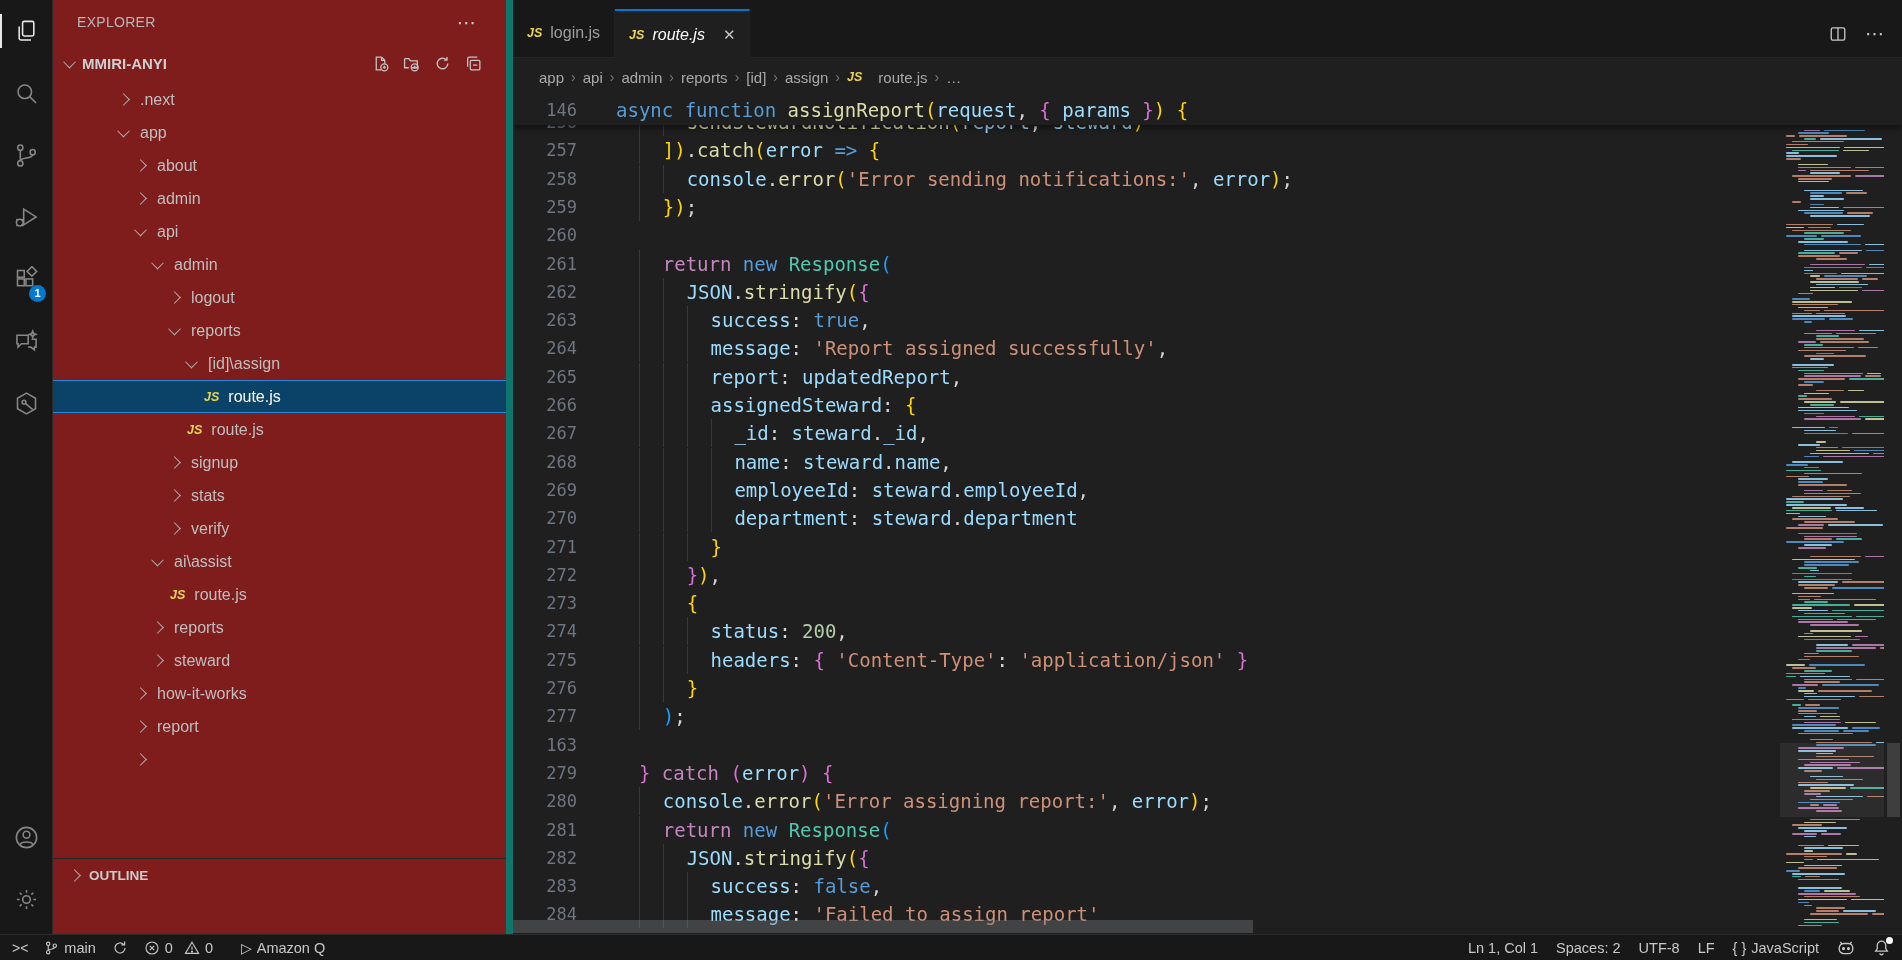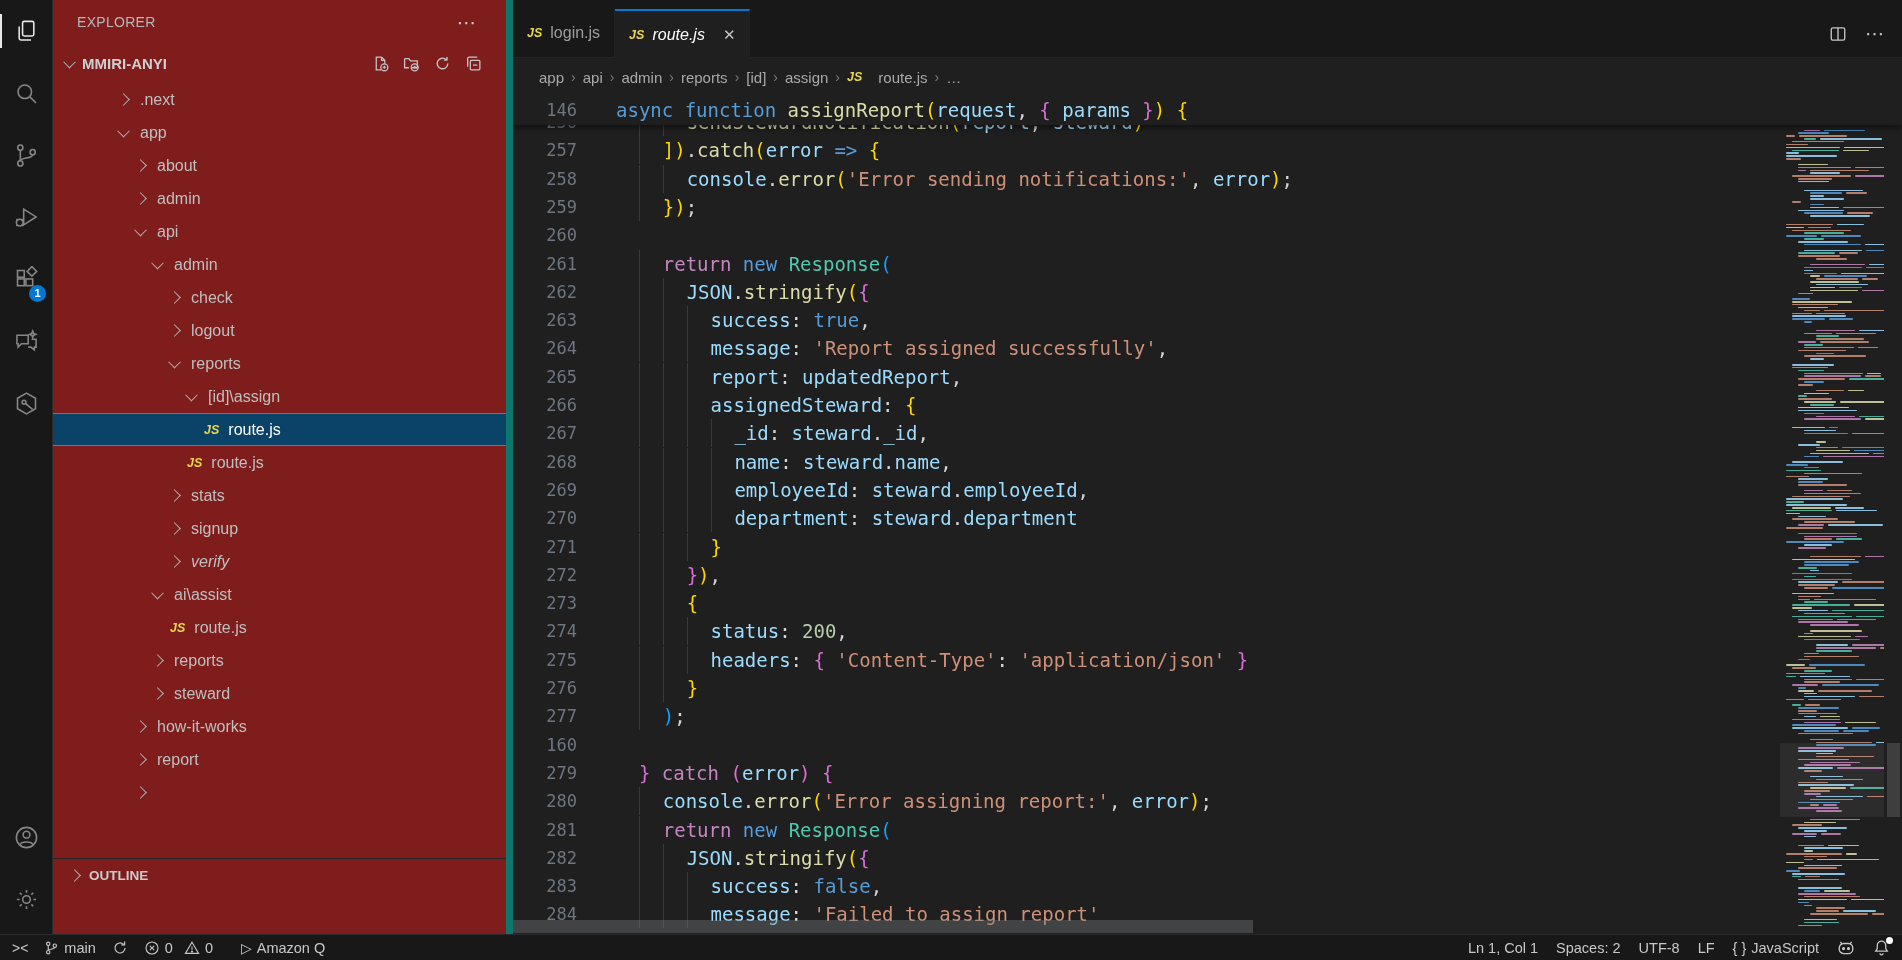--- a/index.html
+++ b/index.html
@@ -232,51 +232,47 @@
           <div class="trow" style="padding-left: 83px;">
             <span class="chev t-chev down"></span>
             <span>api</span>
           </div>
           <div class="trow" style="padding-left: 100px;">
             <span class="chev t-chev down"></span>
             <span>admin</span>
           </div>
           <div class="trow" style="padding-left: 117px;">
             <span class="chev t-chev right"></span>
-            <span>check</span>
-          </div>
-          <div class="trow" style="padding-left: 117px;">
-            <span class="chev t-chev right"></span>
             <span>logout</span>
           </div>
           <div class="trow" style="padding-left: 117px;">
             <span class="chev t-chev down"></span>
             <span>reports</span>
           </div>
           <div class="trow" style="padding-left: 134px;">
             <span class="chev t-chev down"></span>
             <span>[id]\assign</span>
           </div>
           <div class="trow sel" style="padding-left: 151px;">
             <span class="jsicon">JS</span>
             <span>route.js</span>
           </div>
           <div class="trow" style="padding-left: 134px;">
             <span class="jsicon">JS</span>
             <span>route.js</span>
           </div>
           <div class="trow" style="padding-left: 117px;">
             <span class="chev t-chev right"></span>
+            <span>signup</span>
+          </div>
+          <div class="trow" style="padding-left: 117px;">
+            <span class="chev t-chev right"></span>
             <span>stats</span>
           </div>
           <div class="trow" style="padding-left: 117px;">
-            <span class="chev t-chev right"></span>
-            <span>signup</span>
-          </div>
-          <div class="trow" style="padding-left: 117px; font-style: italic;">
             <span class="chev t-chev right"></span>
             <span>verify</span>
           </div>
           <div class="trow" style="padding-left: 100px;">
             <span class="chev t-chev down"></span>
             <span>ai\assist</span>
           </div>
           <div class="trow" style="padding-left: 117px;">
             <span class="jsicon">JS</span>
             <span>route.js</span>
@@ -366,21 +362,21 @@
             <div class="code-line" style="top: 351.6px;"><span class="lineno">268</span><span class="code-text"><span class="ind"></span><span class="ind g"></span><span class="ind g"></span><span class="ind g"></span><span class="ind g"></span><span style="color: rgb(156, 220, 254);">name</span><span style="color: rgb(212, 212, 212);">: </span><span style="color: rgb(156, 220, 254);">steward</span><span style="color: rgb(212, 212, 212);">.</span><span style="color: rgb(156, 220, 254);">name</span><span style="color: rgb(212, 212, 212);">,</span></span></div>
             <div class="code-line" style="top: 379.9px;"><span class="lineno">269</span><span class="code-text"><span class="ind"></span><span class="ind g"></span><span class="ind g"></span><span class="ind g"></span><span class="ind g"></span><span style="color: rgb(156, 220, 254);">employeeId</span><span style="color: rgb(212, 212, 212);">: </span><span style="color: rgb(156, 220, 254);">steward</span><span style="color: rgb(212, 212, 212);">.</span><span style="color: rgb(156, 220, 254);">employeeId</span><span style="color: rgb(212, 212, 212);">,</span></span></div>
             <div class="code-line" style="top: 408.2px;"><span class="lineno">270</span><span class="code-text"><span class="ind"></span><span class="ind g"></span><span class="ind g"></span><span class="ind g"></span><span class="ind g"></span><span style="color: rgb(156, 220, 254);">department</span><span style="color: rgb(212, 212, 212);">: </span><span style="color: rgb(156, 220, 254);">steward</span><span style="color: rgb(212, 212, 212);">.</span><span style="color: rgb(156, 220, 254);">department</span></span></div>
             <div class="code-line" style="top: 436.5px;"><span class="lineno">271</span><span class="code-text"><span class="ind"></span><span class="ind g"></span><span class="ind g"></span><span class="ind g"></span><span style="color: rgb(255, 215, 0);">}</span></span></div>
             <div class="code-line" style="top: 464.8px;"><span class="lineno">272</span><span class="code-text"><span class="ind"></span><span class="ind g"></span><span class="ind g"></span><span style="color: rgb(218, 112, 214);">}</span><span style="color: rgb(255, 215, 0);">)</span><span style="color: rgb(212, 212, 212);">,</span></span></div>
             <div class="code-line" style="top: 493.1px;"><span class="lineno">273</span><span class="code-text"><span class="ind"></span><span class="ind g"></span><span class="ind g"></span><span style="color: rgb(255, 215, 0);">{</span></span></div>
             <div class="code-line" style="top: 521.4px;"><span class="lineno">274</span><span class="code-text"><span class="ind"></span><span class="ind g"></span><span class="ind g"></span><span class="ind g"></span><span style="color: rgb(156, 220, 254);">status</span><span style="color: rgb(212, 212, 212);">: </span><span style="color: rgb(181, 206, 168);">200</span><span style="color: rgb(212, 212, 212);">,</span></span></div>
             <div class="code-line" style="top: 549.7px;"><span class="lineno">275</span><span class="code-text"><span class="ind"></span><span class="ind g"></span><span class="ind g"></span><span class="ind g"></span><span style="color: rgb(156, 220, 254);">headers</span><span style="color: rgb(212, 212, 212);">: </span><span style="color: rgb(218, 112, 214);">{ </span><span style="color: rgb(206, 145, 120);">'Content-Type'</span><span style="color: rgb(212, 212, 212);">: </span><span style="color: rgb(206, 145, 120);">'application/json'</span><span style="color: rgb(218, 112, 214);"> }</span></span></div>
             <div class="code-line" style="top: 578px;"><span class="lineno">276</span><span class="code-text"><span class="ind"></span><span class="ind g"></span><span class="ind g"></span><span style="color: rgb(255, 215, 0);">}</span></span></div>
             <div class="code-line" style="top: 606.3px;"><span class="lineno">277</span><span class="code-text"><span class="ind"></span><span class="ind g"></span><span style="color: rgb(23, 159, 255);">)</span><span style="color: rgb(212, 212, 212);">;</span></span></div>
-            <div class="code-line" style="top: 634.6px;"><span class="lineno">160</span><span class="code-text"></span></div>
+            <div class="code-line" style="top: 634.6px;"><span class="lineno">163</span><span class="code-text"></span></div>
             <div class="code-line" style="top: 662.9px;"><span class="lineno">279</span><span class="code-text"><span class="ind"></span><span style="color: rgb(218, 112, 214);">}</span><span style="color: rgb(212, 212, 212);"> </span><span style="color: rgb(197, 134, 192);">catch</span><span style="color: rgb(212, 212, 212);"> </span><span style="color: rgb(218, 112, 214);">(</span><span style="color: rgb(156, 220, 254);">error</span><span style="color: rgb(218, 112, 214);">)</span><span style="color: rgb(212, 212, 212);"> </span><span style="color: rgb(218, 112, 214);">{</span></span></div>
             <div class="code-line" style="top: 691.2px;"><span class="lineno">280</span><span class="code-text"><span class="ind"></span><span class="ind g"></span><span style="color: rgb(156, 220, 254);">console</span><span style="color: rgb(212, 212, 212);">.</span><span style="color: rgb(220, 220, 170);">error</span><span style="color: rgb(255, 215, 0);">(</span><span style="color: rgb(206, 145, 120);">'Error assigning report:'</span><span style="color: rgb(212, 212, 212);">, </span><span style="color: rgb(156, 220, 254);">error</span><span style="color: rgb(255, 215, 0);">)</span><span style="color: rgb(212, 212, 212);">;</span></span></div>
             <div class="code-line" style="top: 719.5px;"><span class="lineno">281</span><span class="code-text"><span class="ind"></span><span class="ind g"></span><span style="color: rgb(197, 134, 192);">return</span><span style="color: rgb(212, 212, 212);"> </span><span style="color: rgb(86, 156, 214);">new</span><span style="color: rgb(212, 212, 212);"> </span><span style="color: rgb(78, 201, 176);">Response</span><span style="color: rgb(23, 159, 255);">(</span></span></div>
             <div class="code-line" style="top: 747.8px;"><span class="lineno">282</span><span class="code-text"><span class="ind"></span><span class="ind g"></span><span class="ind g"></span><span style="color: rgb(156, 220, 254);">JSON</span><span style="color: rgb(212, 212, 212);">.</span><span style="color: rgb(220, 220, 170);">stringify</span><span style="color: rgb(255, 215, 0);">(</span><span style="color: rgb(218, 112, 214);">{</span></span></div>
             <div class="code-line" style="top: 776.1px;"><span class="lineno">283</span><span class="code-text"><span class="ind"></span><span class="ind g"></span><span class="ind g"></span><span class="ind g"></span><span style="color: rgb(156, 220, 254);">success</span><span style="color: rgb(212, 212, 212);">: </span><span style="color: rgb(86, 156, 214);">false</span><span style="color: rgb(212, 212, 212);">,</span></span></div>
             <div class="code-line" style="top: 804.4px;"><span class="lineno">284</span><span class="code-text"><span class="ind"></span><span class="ind g"></span><span class="ind g"></span><span class="ind g"></span><span style="color: rgb(156, 220, 254);">message</span><span style="color: rgb(212, 212, 212);">: </span><span style="color: rgb(206, 145, 120);">'Failed to assign report'</span></span></div>
           </div>
         <div class="sticky" id="sticky-line">
             <div class="code-line" style="top: 0px;"><span class="lineno">146</span><span class="code-text"><span style="color: rgb(86, 156, 214);">async function </span><span style="color: rgb(220, 220, 170);">assignReport</span><span style="color: rgb(255, 215, 0);">(</span><span style="color: rgb(156, 220, 254);">request</span><span style="color: rgb(212, 212, 212);">, </span><span style="color: rgb(218, 112, 214);">{ </span><span style="color: rgb(156, 220, 254);">params</span><span style="color: rgb(218, 112, 214);"> }</span><span style="color: rgb(255, 215, 0);">)</span><span style="color: rgb(212, 212, 212);"> </span><span style="color: rgb(255, 215, 0);">{</span></span></div>
           </div>

